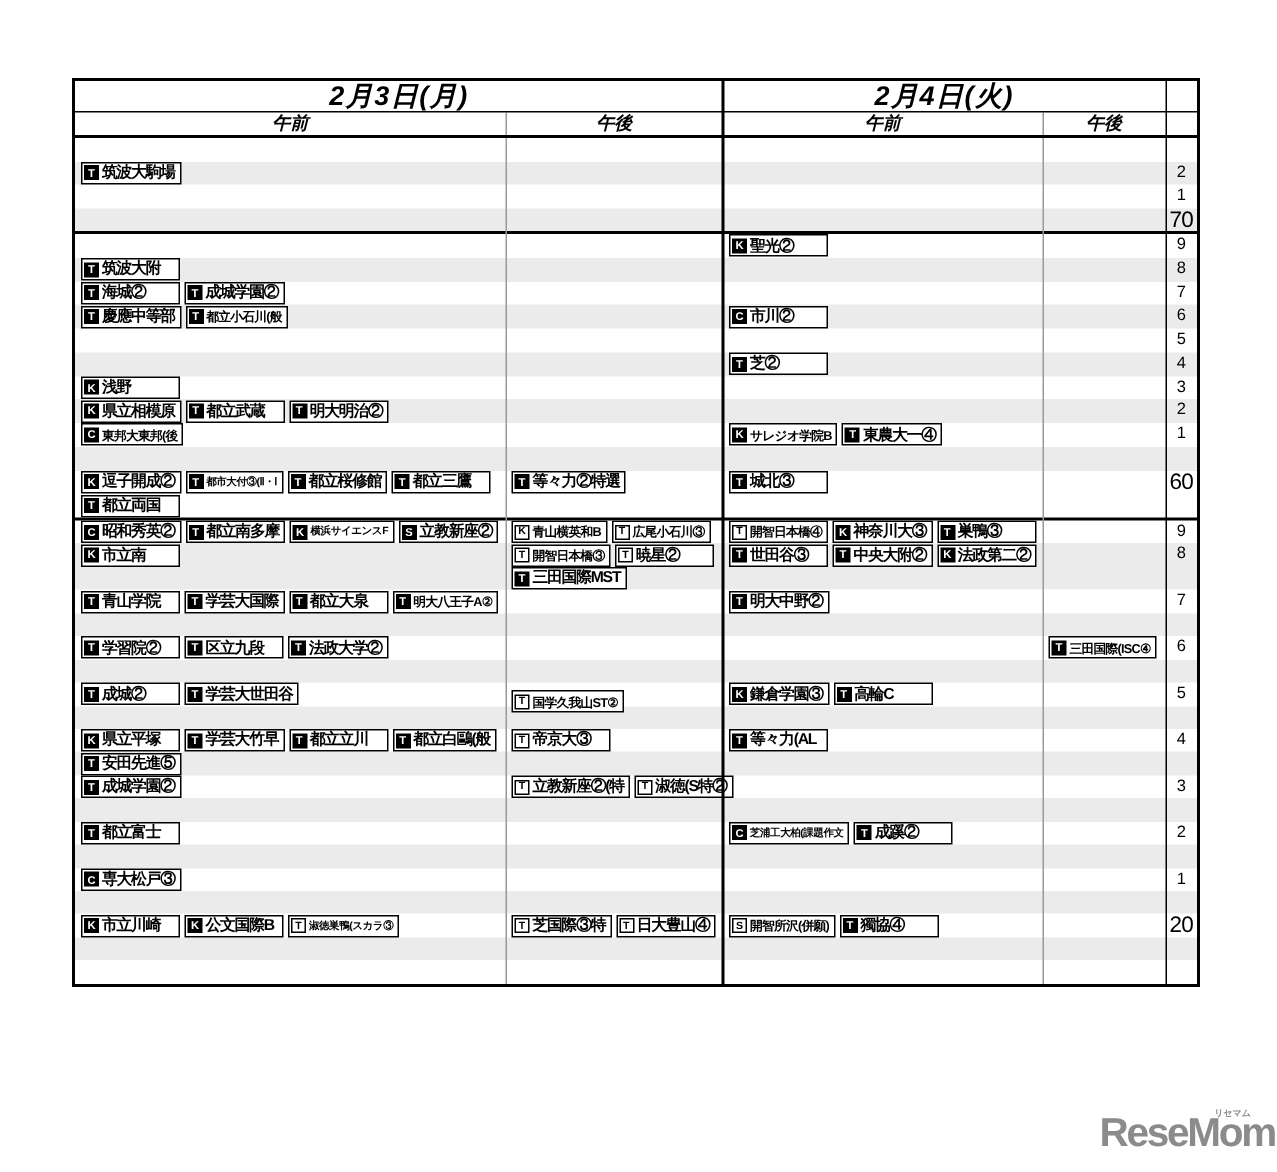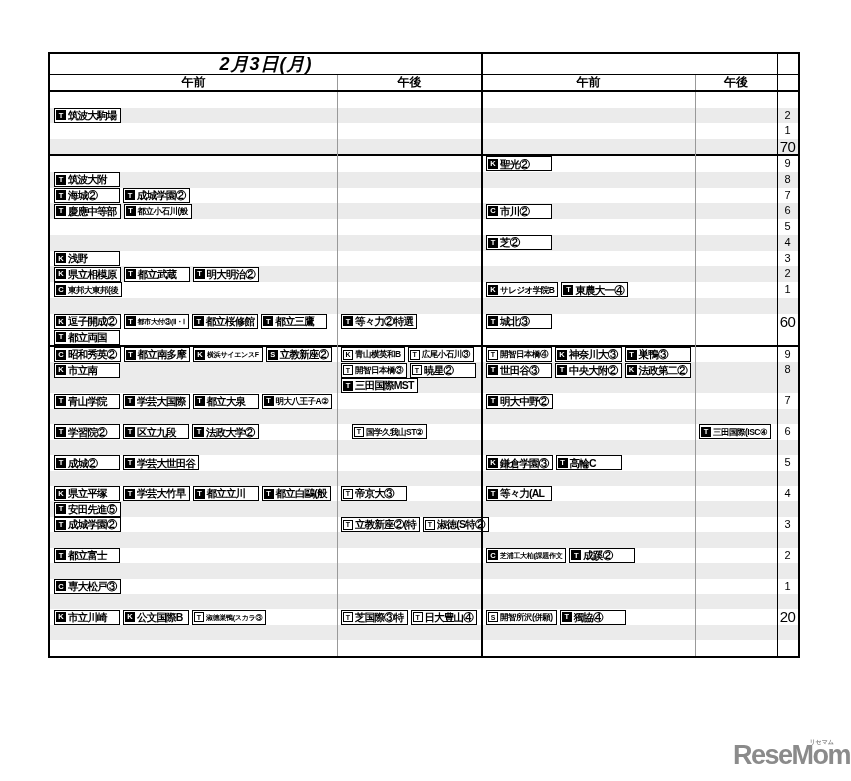--- a/index.html
+++ b/index.html
@@ -6,21 +6,21 @@
   body{width:851px;height:781px;position:relative;font-family:"Liberation Sans",sans-serif;overflow:hidden;}
 
   .chart{position:absolute;left:48px;top:52px;width:752px;height:606px;border:2px solid #000;box-sizing:border-box;background:#fff;}
 
   
   .hdr1{position:absolute;top:0;left:0;width:748px;height:21px;border-bottom:1px solid #000;box-sizing:border-box;z-index:4;}
   .hday{position:absolute;top:0;height:20px;text-align:center;font-size:18px;font-weight:bold;letter-spacing:1px;line-height:20px;font-style:italic;}
   .hday.d1{left:0;width:432px;}
   .hday.d2{left:432px;width:295px;}
   .hdr2{position:absolute;top:21px;left:0;width:748px;height:17px;border-bottom:2px solid #000;box-sizing:border-box;z-index:4;}
-  .hap{position:absolute;top:0;height:15px;line-height:15px;text-align:center;font-size:12px;font-weight:bold;}
+  .hap{position:absolute;top:0;height:15px;line-height:15px;text-align:center;font-size:12px;font-weight:bold;font-style:italic;}
   .hap.a1{left:0;width:287px;}
   .hap.p1{left:287px;width:145px;}
   .hap.a2{left:432px;width:213px;}
   .hap.p2{left:645px;width:82px;}
 
   
   .vl{position:absolute;width:1px;background:#999;z-index:3;}
   .vl.day{left:431px;top:0;bottom:0;width:2px;background:#000;}
   .vl.d3{left:287px;top:21px;bottom:0;}
   .vl.d4{left:645px;top:21px;bottom:0;}
@@ -49,20 +49,21 @@
   .logo{position:absolute;left:733px;top:738px;width:115px;height:36px;color:#8b8b8b;font-weight:bold;}
   .logo .word{position:absolute;left:0;top:4px;font-size:27px;letter-spacing:-1.5px;line-height:1;}
   .logo .ruby{position:absolute;top:0;right:14px;font-size:6px;letter-spacing:0;}
 </style>
 </head>
 <body>
 
 <div class="chart">
   <div class="hdr1">
     <div class="hday d1">2月3日(月)</div>
+    <div class="hday d2">2月4日(火)</div>
   </div>
   <div class="hdr2">
     <div class="hap a1">午前</div>
     <div class="hap p1">午後</div>
     <div class="hap a2">午前</div>
     <div class="hap p2">午後</div>
   </div>
 
   <div id="bands">
       <div class="band bsep">
@@ -365,21 +366,21 @@
             </span>
             <span class="entry zn">
               <span class="chip b">T</span>
               <span class="name">区立九段</span>
             </span>
             <span class="entry zn">
               <span class="chip b">T</span>
               <span class="name">法政大学②</span>
             </span>
           </div>
-          <div class="cell" style="left: 298px; width: 145px;">
+          <div class="cell" style="left: 287px; width: 145px; margin-top: 36px;">
             <span class="entry zs">
               <span class="chip w">T</span>
               <span class="name">国学久我山ST②</span>
             </span>
           </div>
           <div class="cell" style="left: 645px; width: 82px;">
             <span class="entry zs">
               <span class="chip b">T</span>
               <span class="name">三田国際(ISC④</span>
             </span>

